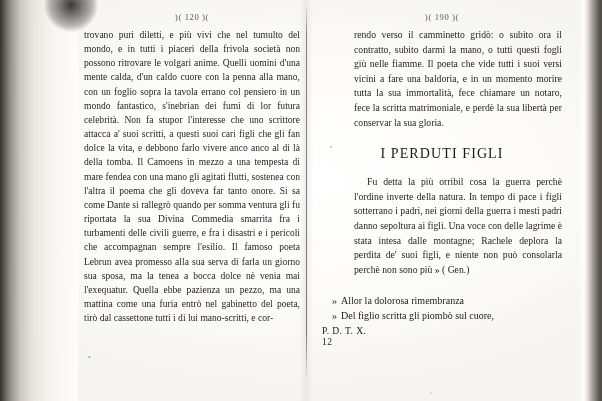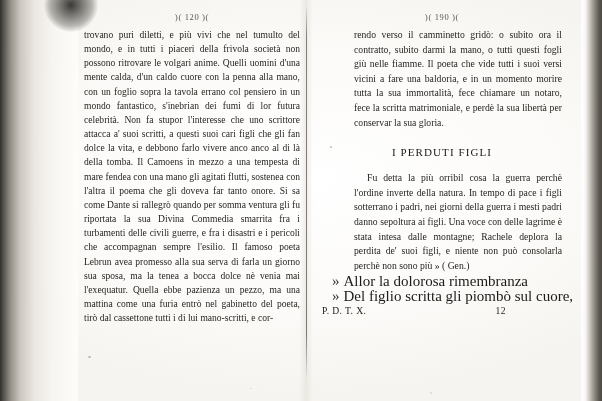--- a/index.html
+++ b/index.html
@@ -106,43 +106,44 @@
     color: #211e1a;
     -webkit-font-smoothing: none;
   }
   .leaf-right .body { font-size: 9.7px; line-height: 14.6px; margin-left: 32px; }
 
   .body p { margin: 0; }
   .body p.indent { text-indent: 13px; }
 
   .section-title {
     text-align: center;
-    font-size: 11px;
+    font-size: 14px;
     letter-spacing: 1.1px;
     margin: 16px 0 13px 0;
     color: #1b1916;
     font-family: "Liberation Serif", serif;
   }
 
   .verses {
-    margin-top: 1px;
-    font-size: 15px;
+    margin-top: 17px;
+    font-size: 10px;
     line-height: 14.6px;
     padding-left: 10px;
   }
   .verses .v { white-space: nowrap; }
   .verses .q { margin-right: 4px; color: #3a352f; }
 
   .colophon {
     margin-top: 1px;
     display: flex;
     justify-content: space-between;
     align-items: baseline;
     font-size: 9.6px;
     letter-spacing: .4px;
+    flex-direction: column;
   }
   .colophon .sig { padding-right: 56px; color: #2a2621; }
 
   
   .ink-soft { filter: blur(.18px); }
 </style>
 </head>
 <body>
 
 <div id="scan">

